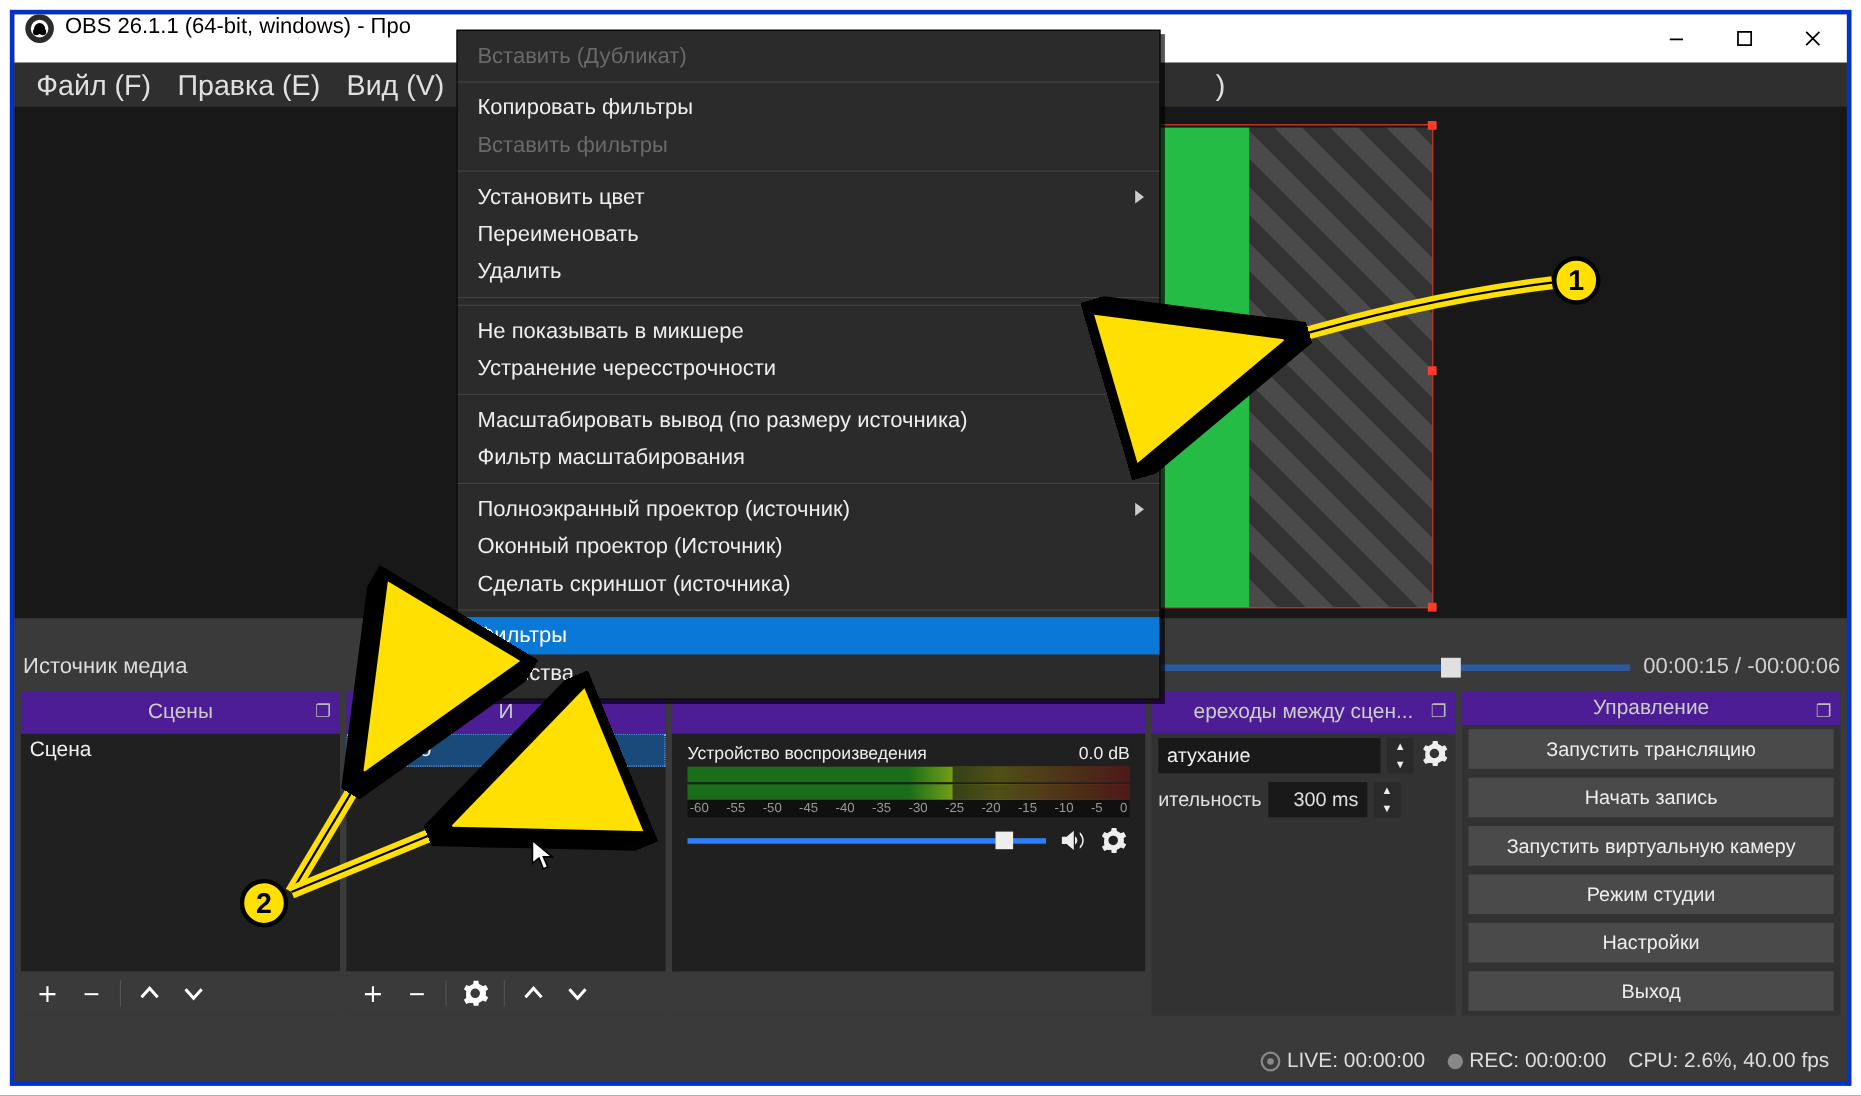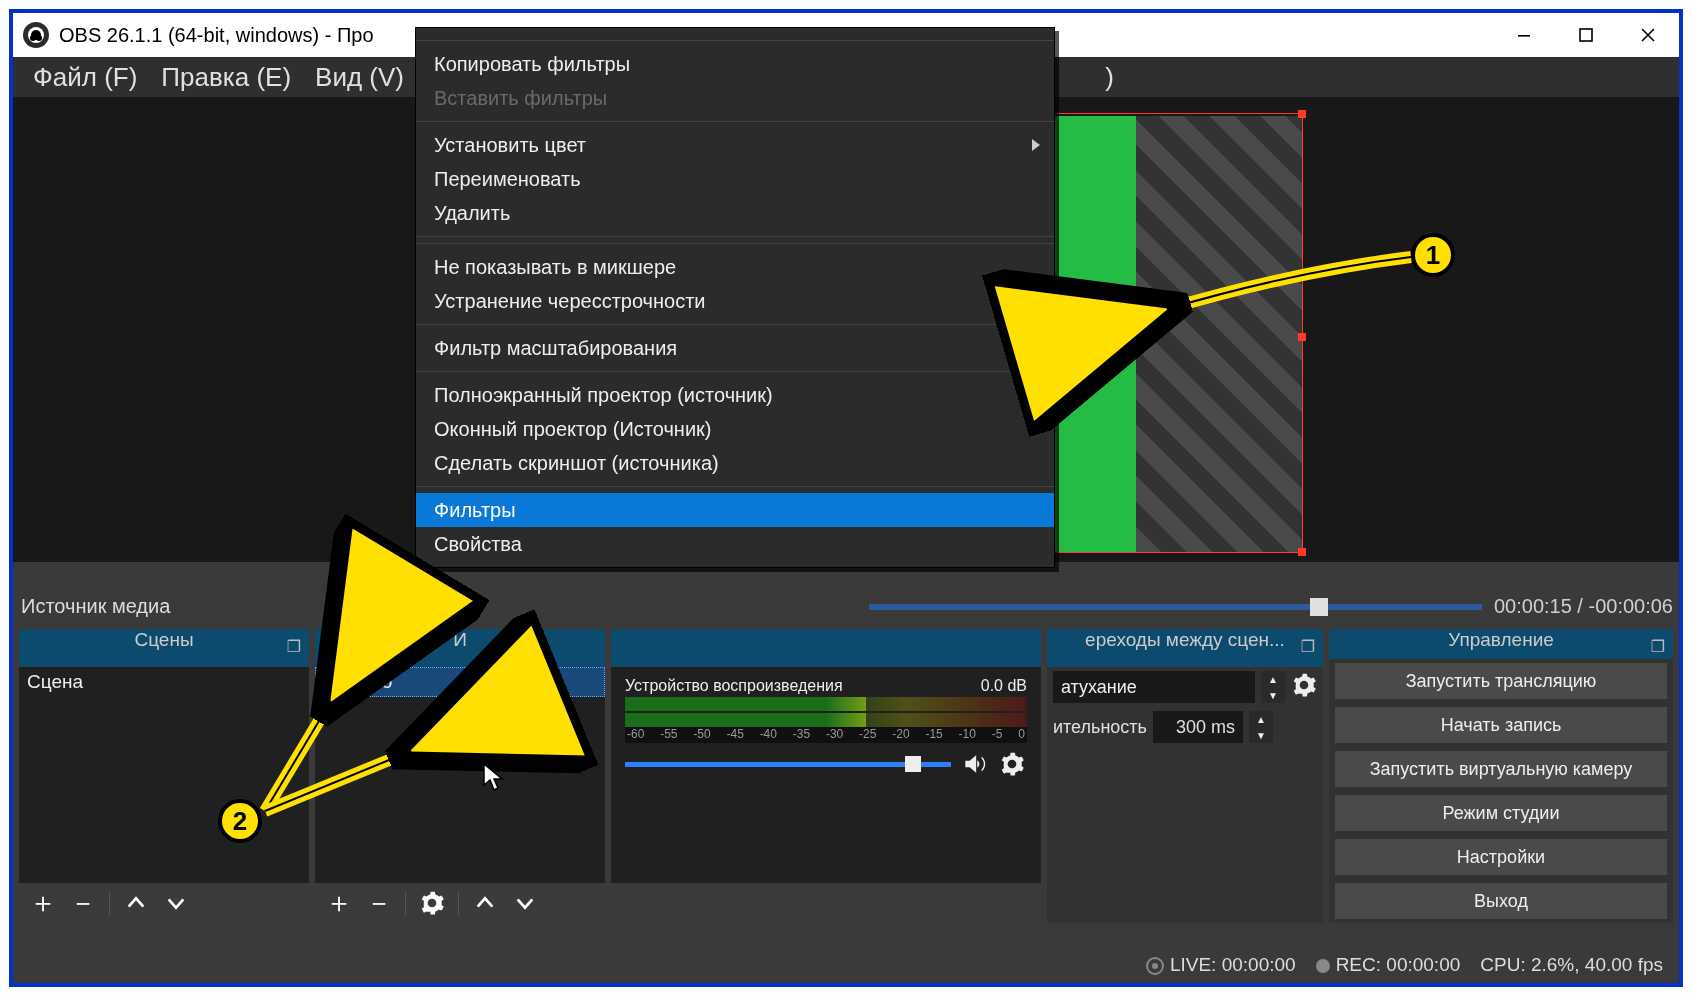--- a/index.html
+++ b/index.html
@@ -1,19 +1,19 @@
 <!DOCTYPE html>
 <html><head>
 <meta charset="utf-8">
 <style>
   * { box-sizing: border-box; margin: 0; padding: 0; font-family: "Segoe UI", Arial, sans-serif; }
   body { width: 1692px; height: 996px; background: #fff; position: relative; overflow: hidden; }
   .frame { position: absolute; left: 9px; top: 9px; width: 1674px; height: 978px; border: 4px solid #0033cc; background: #3a3a3a; color: #e0e0e0; overflow: hidden; }
   
-  .titlebar { position: absolute; left: 0; top: 0; width: 100%; height: 44px; background: #ffffff; display: flex; align-items: center; }
+  .titlebar { position: absolute; left: 0; top: 0; width: 100%; height: 44px; background: #ffffff; display: flex; align-items: flex-start; }
   .title-icon { width: 26px; height: 26px; margin-left: 10px; background: #2b2b2b; border-radius: 50%; position: relative; }
   .title-icon::before { content: ""; position: absolute; left: 5px; top: 5px; width: 16px; height: 16px; border-radius: 50%; background: #fff; }
   .title-icon::after { content: ""; position: absolute; left: 8px; top: 8px; width: 10px; height: 10px; border-radius: 50%; background: #000; box-shadow: -3px 3px 0 -2px #000, 3px 3px 0 -2px #000; }
   .title-text { margin-left: 10px; color: #000; font-size: 20px; }
   .win-btns { margin-left: auto; display: flex; }
   .win-btn { width: 62px; height: 44px; display: flex; align-items: center; justify-content: center; color: #000; font-size: 18px; }
   .win-btn svg { width: 14px; height: 14px; }
   
   .menubar { position: absolute; left: 0; top: 44px; width: 100%; height: 40px; background: #2f2f2f; display: flex; align-items: center; padding: 0 8px; font-size: 26px; }
   .menubar span { padding: 0 12px; }
@@ -26,21 +26,21 @@
      background: repeating-linear-gradient(45deg,#4a4a4a 0 18px,#333333 18px 36px); }
   .preview-person { position: absolute; left: 0; top: 80px; width: 180px; height: 360px; }
   .media-label { position: absolute; left: 8px; top: 582px; font-size: 20px; color: #ddd; }
   .media-bar { position: absolute; left: 224px; top: 582px; right: 0; display: flex; align-items: center; }
   .slider-track { flex: 1; height: 6px; background: #2c5a9e; position: relative; margin: 0 12px; }
   .slider-thumb { position:absolute; top:-6px; width:18px; height:18px; background:#e0e0e0; }
   .media-time { font-size: 20px; color:#d0d0d0; white-space: nowrap; padding-right:6px;}
   
   .panels { position: absolute; left: 0; top: 616px; right: 0; height: 294px; display: flex; gap: 6px; padding: 0 6px; }
   .panel { background: #323232; display:flex; flex-direction:column; }
-  .panel-header { height: 38px; background: #0c4a6e; display:flex; align-items:flex-start; justify-content:center; font-size:19px; color:#ccc; position:relative;}
+  .panel-header { height: 38px; background: #4c1d95; display:flex; align-items:center; justify-content:center; font-size:19px; color:#ccc; position:relative;}
   .panel-header .pop { position:absolute; right:8px; top:8px; font-size:16px; color:#bbb;}
   .panel-body { flex:1; background:#202020; }
   .panel-footer { height: 40px; background:#3a3a3a; display:flex; align-items:center; padding: 0 6px; gap:4px; }
   .ftr-btn { width:36px;height:36px;display:flex;align-items:center;justify-content:center; font-size:28px; color:#fff;}
   .ftr-btn svg{width:22px;height:22px;fill:#fff;}
   .ftr-sep { width:1px;height:24px;background:#555;margin:0 4px;}
   .side-btn { height:36px; background:#4a4a4a; color:#eee; display:flex;align-items:center;justify-content:center; font-size:18px; margin: 4px 6px; }
   .scene-row { padding:4px 8px; font-size:19px;color:#eee;}
   .source-row { display:flex; align-items:center; padding:3px 6px; font-size:19px; color:#eee; background:#1a4a7a; border:1px dotted #6af;}
   .source-row svg{width:20px;height:20px;margin-right:8px;fill:#fff;}
@@ -300,32 +300,34 @@
     </div>
   </div>
 
   <div class="statusbar">
     <span><span class="stat-live"></span><span>LIVE: 00:00:00</span></span>
     <span><span class="stat-ico"></span><span>REC: 00:00:00</span></span>
     <span>CPU: 2.6%, 40.00 fps</span>
   </div>
 
   <div class="ctxmenu">
+    <div class="ctx-item disabled">Вставить (Дубликат)</div>
     <div class="ctx-sep"></div>
     <div class="ctx-item">Копировать фильтры</div>
     <div class="ctx-item disabled">Вставить фильтры</div>
     <div class="ctx-sep"></div>
     <div class="ctx-item ctx-sub">Установить цвет</div>
     <div class="ctx-item">Переименовать</div>
     <div class="ctx-item">Удалить</div>
     <div class="ctx-sep"></div>
     <div class="ctx-sep"></div>
     <div class="ctx-item">Не показывать в микшере</div>
     <div class="ctx-item ctx-sub">Устранение чересстрочности</div>
     <div class="ctx-sep"></div>
+    <div class="ctx-item">Масштабировать вывод (по размеру источника)</div>
     <div class="ctx-item ctx-sub">Фильтр масштабирования</div>
     <div class="ctx-sep"></div>
     <div class="ctx-item ctx-sub">Полноэкранный проектор (источник)</div>
     <div class="ctx-item">Оконный проектор (Источник)</div>
     <div class="ctx-item">Сделать скриншот (источника)</div>
     <div class="ctx-sep"></div>
     <div class="ctx-item hl">Фильтры</div>
     <div class="ctx-item">Свойства</div>
   </div>
 

